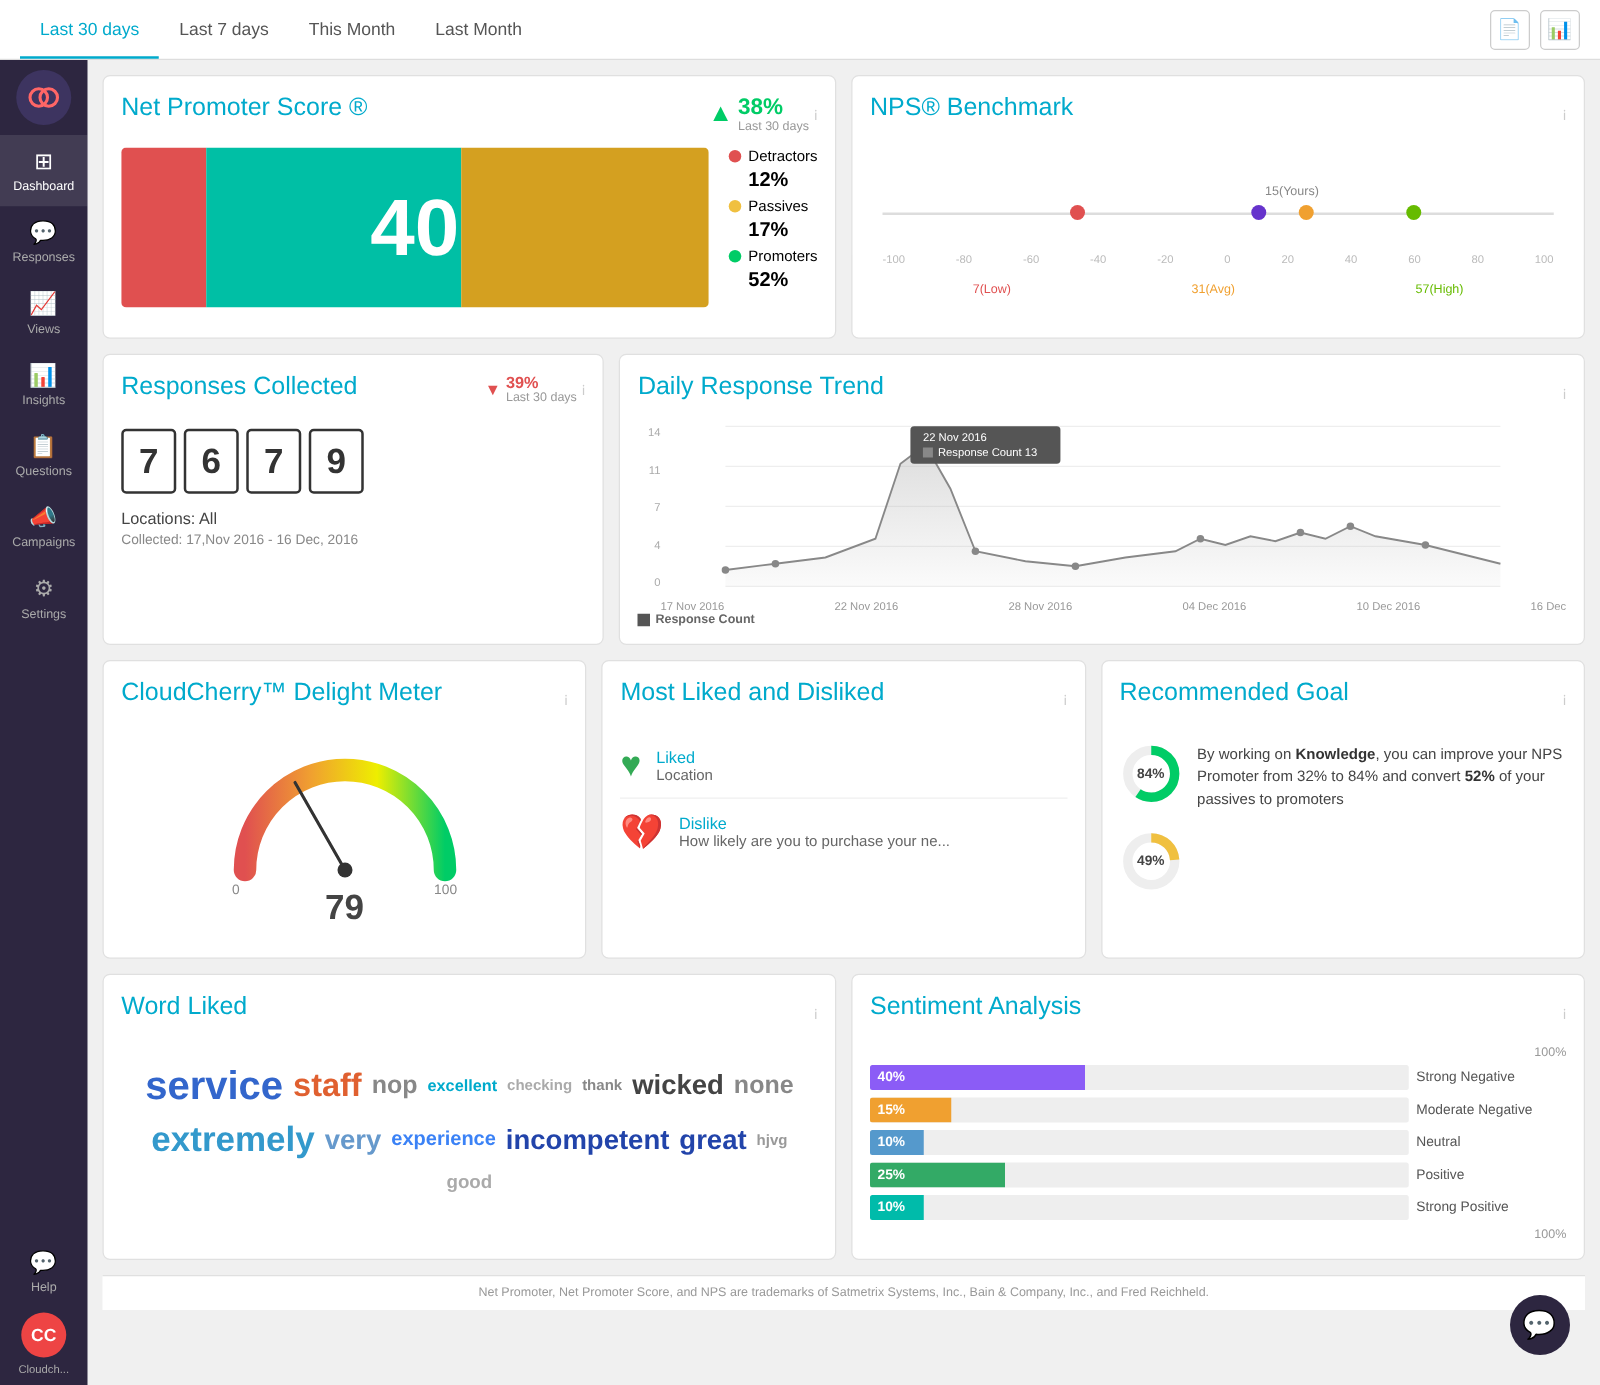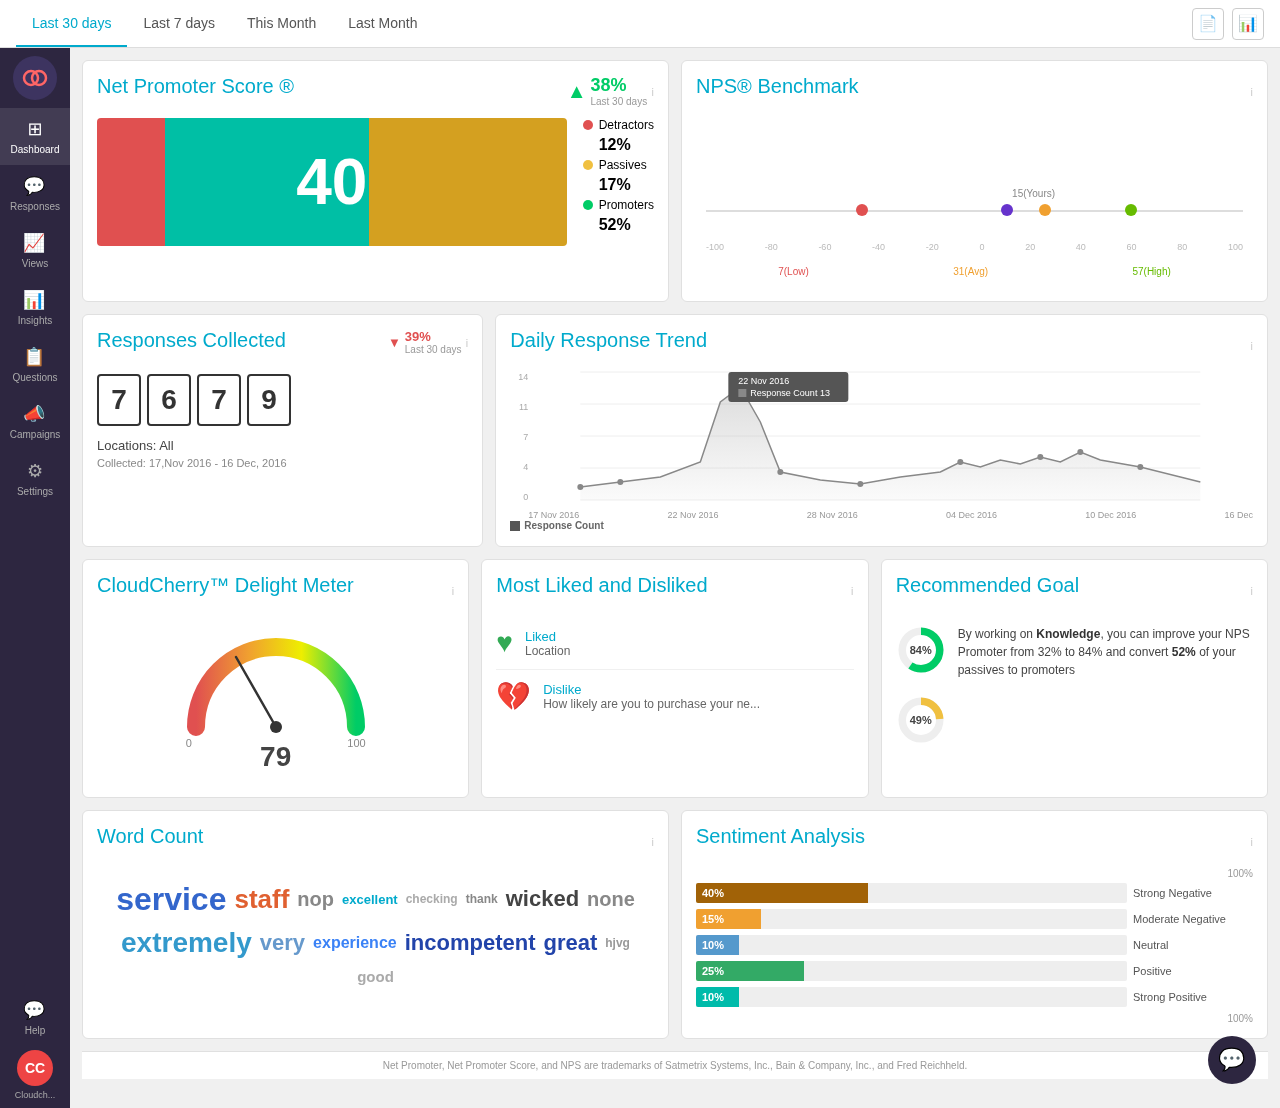--- a/index.html
+++ b/index.html
@@ -224,21 +224,21 @@
       </div>
 
       <div class="card col-half benchmark-card">
         <div class="section-header">
           <span class="card-title">NPS® Benchmark</span>
           <span class="info-icon">ℹ</span>
         </div>
 
         <div style="position:relative;padding:30px 10px 10px;">
 
-          <div style="position:relative;height:50px;margin-top:40px;">
+          <div style="position:relative;height:50px;">
             <div style="position:absolute;left:57%;top:0;text-align:center;font-size:10px;color:#888;">15(Yours)</div>
 
             <div style="position:absolute;left:0;right:0;top:22px;height:2px;background:#ddd;"></div>
             <div style="position:absolute;left:28%;top:16px;width:12px;height:12px;border-radius:50%;background:#e05050;"></div>
             <div style="position:absolute;left:55%;top:16px;width:12px;height:12px;border-radius:50%;background:#6633cc;"></div>
             <div style="position:absolute;left:62%;top:16px;width:12px;height:12px;border-radius:50%;background:#f0a030;"></div>
             <div style="position:absolute;left:78%;top:16px;width:12px;height:12px;border-radius:50%;background:#66bb00;"></div>
           </div>
           <div style="display:flex;justify-content:space-between;font-size:9px;color:#bbb;margin-top:4px;">
             <span>-100</span>
@@ -424,21 +424,21 @@
             <div class="donut-label">49%</div>
           </div>
         </div>
       </div>
     </div>
 
     <div class="row">
 
       <div class="card col-half">
         <div class="section-header">
-          <span class="card-title">Word Count</span>
+          <span class="card-title">Word Liked</span>
           <span class="info-icon">ℹ</span>
         </div>
         <div class="word-cloud">
           <span class="word" style="font-size:32px;color:#3366cc;">service</span>
           <span class="word" style="font-size:26px;color:#e06030;">staff</span>
           <span class="word" style="font-size:20px;color:#888;">nop</span>
           <span class="word" style="font-size:13px;color:#00aacc;">excellent</span>
           <span class="word" style="font-size:12px;color:#aaa;">checking</span>
           <span class="word" style="font-size:12px;color:#888;">thank</span>
           <span class="word" style="font-size:22px;color:#444;">wicked</span>
@@ -455,21 +455,21 @@
 
       <div class="card col-half">
         <div class="section-header">
           <span class="card-title">Sentiment Analysis</span>
           <span class="info-icon">ℹ</span>
         </div>
         <div class="sentiment-bars">
           <div style="text-align:right;font-size:10px;color:#999;margin-bottom:4px;">100%</div>
           <div class="sentiment-row">
             <div class="sentiment-bar-wrap">
-              <div class="sentiment-bar" style="width:40%;background:#a16207;">40%</div>
+              <div class="sentiment-bar" style="width:40%;background:#8b5cf6;">40%</div>
             </div>
             <div class="sentiment-label">Strong Negative</div>
           </div>
           <div class="sentiment-row">
             <div class="sentiment-bar-wrap">
               <div class="sentiment-bar" style="width:15%;background:#f0a030;">15%</div>
             </div>
             <div class="sentiment-label">Moderate Negative</div>
           </div>
           <div class="sentiment-row">

